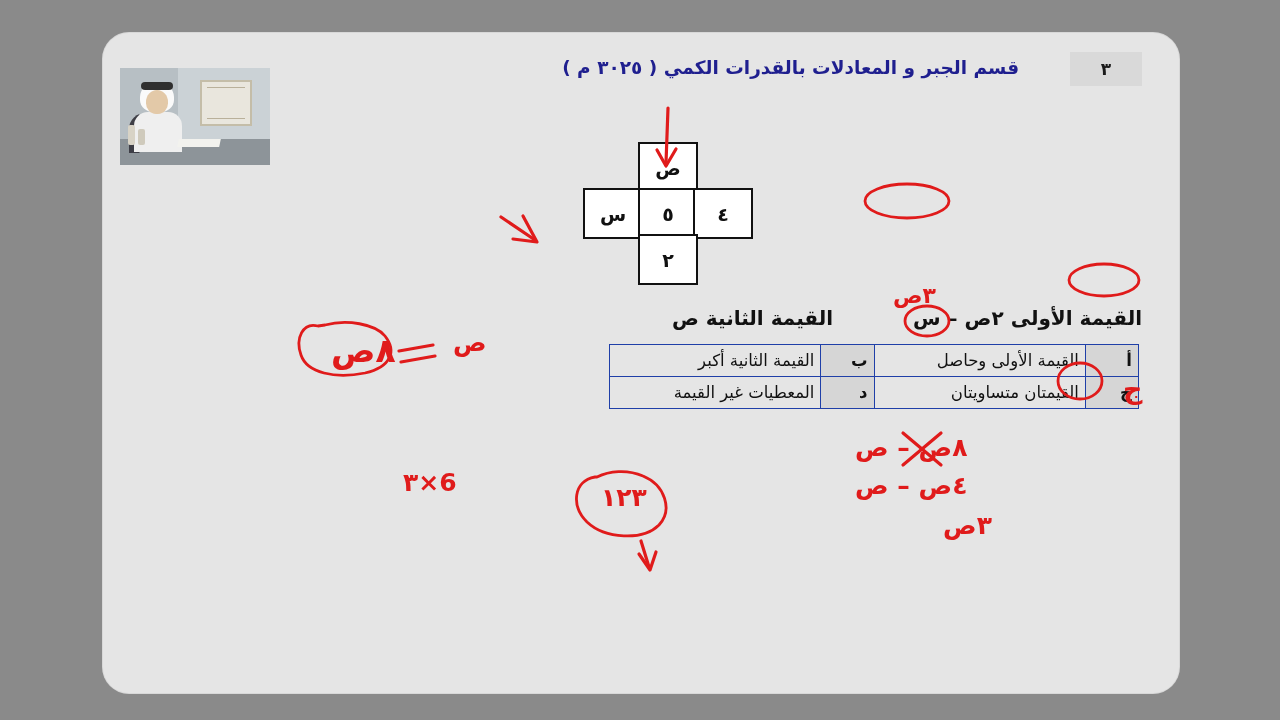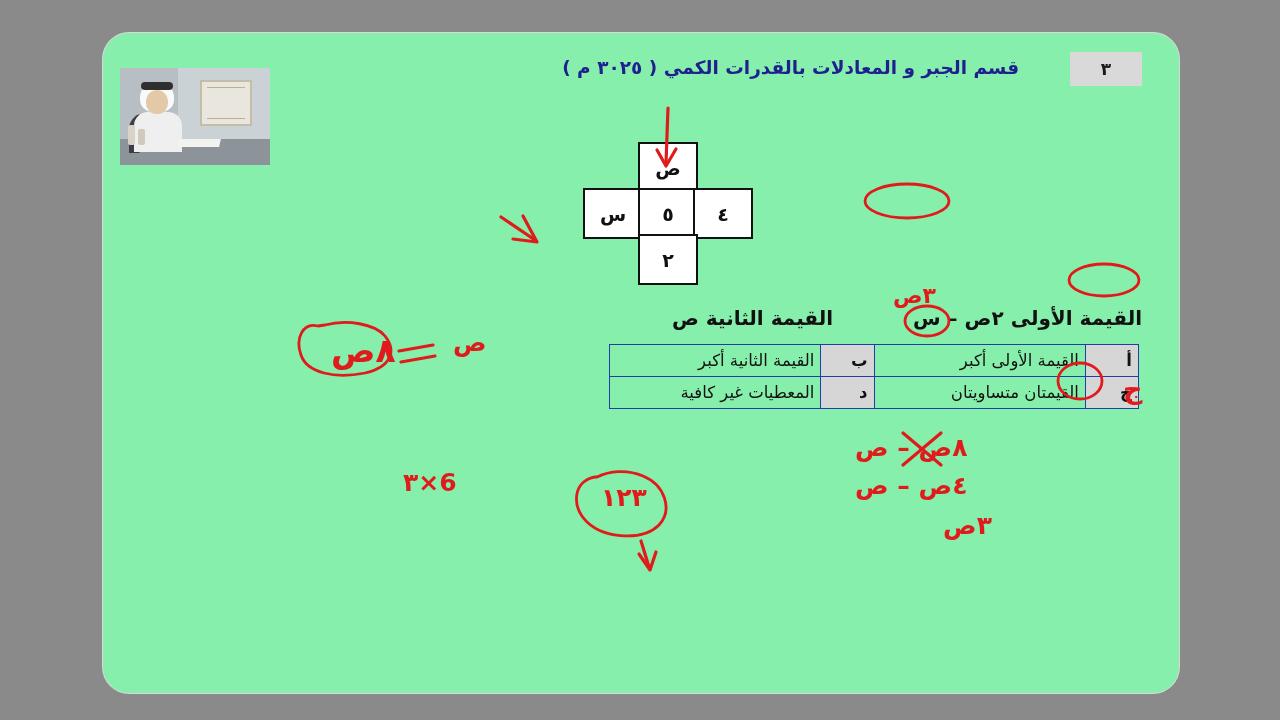--- a/index.html
+++ b/index.html
@@ -7,21 +7,21 @@
     width:1280px;height:720px;
     background:#8a8a8a;
     font-family:"DejaVu Sans","Liberation Sans",sans-serif;
     overflow:hidden;
     position:relative;
   }
   .slide{
     position:absolute;
     left:103px;top:33px;
     width:1076px;height:660px;
-    background:#86efac;
+    background:#e5e5e5;
     border-radius:26px;
     box-shadow:0 0 0 1px #d8d8d8;
     overflow:hidden;
   }
   
   .presenter{
     position:absolute;left:17px;top:35px;width:150px;height:97px;
     background:linear-gradient(180deg,#cfd6da 0%,#b9c2c7 45%,#9aa6ad 100%);
     overflow:hidden;
   }
@@ -139,29 +139,29 @@
 
   <div class="values-row">
     <div>القيمة الأولى ٢ص – س</div>
     <div>القيمة الثانية ص</div>
   </div>
 
   <table class="ans-table">
     <tbody>
         <tr>
       <td class="letter">أ</td>
-      <td class="opt">القيمة الأولى أكبر</td>
+      <td class="opt">القيمة الأولى وحاصل</td>
       <td class="letter">ب</td>
       <td class="opt">القيمة الثانية أكبر</td>
     </tr>
     <tr>
       <td class="letter">ج</td>
       <td class="opt">القيمتان متساويتان</td>
       <td class="letter">د</td>
-      <td class="opt">المعطيات غير كافية</td>
+      <td class="opt">المعطيات غير القيمة</td>
     </tr>
   </tbody>
     </table>
 
   <svg class="ink" viewBox="0 0 1076 660">
     <g fill="none" stroke="#e01b1b" stroke-width="3.2" stroke-linecap="round" stroke-linejoin="round">
 
       <path d="M565 75 L563 130"></path>
       <path d="M554 117 L563 133 L573 116"></path>
 

